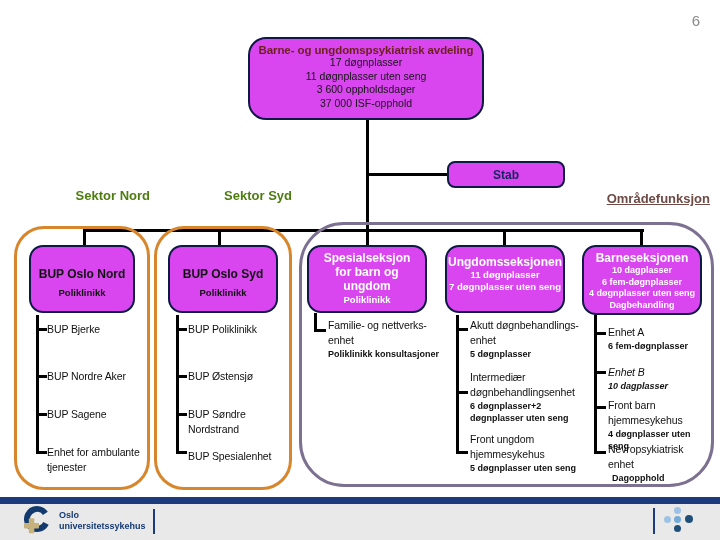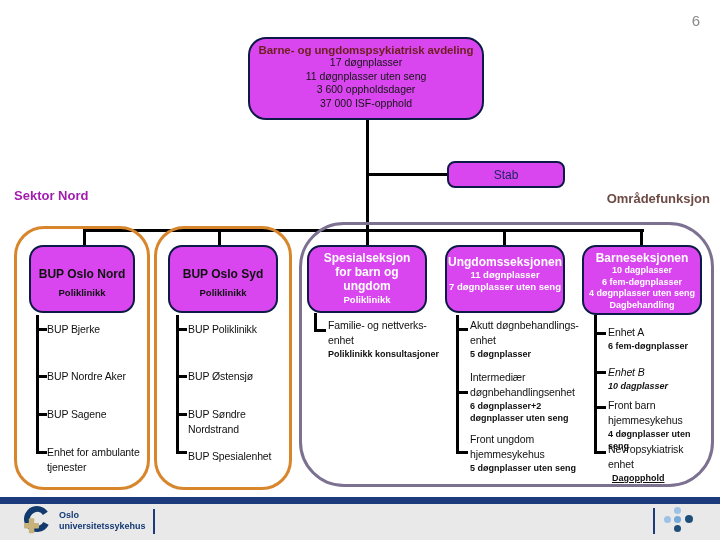--- a/index.html
+++ b/index.html
@@ -11,39 +11,39 @@
   .page-num{right:20px;top:12px;font-size:15px;color:#8a8a8a;}
 
   
   .bluebox{background:#d946ef;border:2px solid #0d1a45;border-radius:14px;
            box-sizing:border-box;text-align:center;color:#101010;}
   .main-box{left:248px;top:37px;width:236px;height:83px;border-radius:18px;padding-top:5px;}
   .main-title{font-weight:bold;font-size:11.5px;color:#6d1f1f;white-space:nowrap;letter-spacing:-0.1px;}
   .main-stat{font-size:10.5px;color:#141414;line-height:13.5px;}
   .stab-box{left:447px;top:161px;width:118px;height:27px;border-radius:8px;
             display:flex;align-items:center;justify-content:center;
-            font-weight:normal;font-size:12px;color:#16245e;}
+            font-weight:bold;font-size:12px;color:#16245e;}
   .b-nord{left:29px;top:245px;width:106px;height:68px;}
   .b-syd{left:168px;top:245px;width:110px;height:68px;}
   .b-spes{left:307px;top:245px;width:120px;height:68px;color:#fff;}
   .b-ung{left:445px;top:245px;width:120px;height:68px;color:#fff;}
   .b-barn{left:582px;top:245px;width:120px;height:70px;color:#fff;}
   .node-title{font-weight:bold;font-size:12px;line-height:14px;padding-top:20px;}
   .node-title.tall{padding-top:4px;}
   .node-sub{font-weight:bold;font-size:9.5px;margin-top:6px;}
   .node-stat{font-weight:600;font-size:9.5px;line-height:12px;}
   .node-stat.sm{font-size:9px;line-height:11.5px;}
   .b-barn .node-title{padding-top:4px;}
   .b-ung .node-title{padding-top:8px;}
 
   
-  .sec-head{font-weight:bold;font-size:13px;color:#a21caf;text-align:left;}
+  .sec-head{font-weight:bold;font-size:13px;color:#4d7c0f;text-align:right;}
   .h-nord{left:14px;top:188px;width:136px;}
   .h-syd{left:154px;top:188px;width:138px;}
-  .h-omr{left:560px;top:191px;width:150px;text-align:right;color:#6e4a45;}
+  .h-omr{left:560px;top:191px;width:150px;text-align:right;color:#6e4a45;text-decoration:underline;}
 
   
   .cont{box-sizing:border-box;background:transparent;}
   .c-nord{left:14px;top:226px;width:136px;height:264px;border:3px solid #d8862c;border-radius:30px;}
   .c-syd{left:154px;top:226px;width:138px;height:264px;border:3px solid #d8862c;border-radius:30px;}
   .c-omr{left:299px;top:222px;width:415px;height:265px;border:3px solid #7c7191;border-radius:45px;}
 
   
   .ln{background:#000;}
 
@@ -77,20 +77,21 @@
     <div class="main-title">Barne- og ungdomspsykiatrisk avdeling</div>
     <div class="main-stat">17 døgnplasser</div>
     <div class="main-stat">11 døgnplasser uten seng</div>
     <div class="main-stat">3 600 oppholdsdager</div>
     <div class="main-stat">37 000 ISF-opphold</div>
   </div>
 
   <div class="abs bluebox stab-box">Stab</div>
 
   <div class="abs sec-head h-nord">Sektor Nord</div>
+  <div class="abs sec-head h-syd">Sektor Syd</div>
   <div class="abs sec-head h-omr">Områdefunksjon</div>
 
   <div class="abs cont c-nord"></div>
   <div class="abs cont c-syd"></div>
   <div class="abs cont c-omr"></div>
 
   <div class="abs bluebox b-nord">
     <div class="node-title">BUP  Oslo Nord</div>
     <div class="node-sub">Poliklinikk</div>
   </div>
@@ -192,21 +193,21 @@
   <div class="abs" style="left:608px;top:365px;width:102px;font-style:italic;">
     <div class="item-label">Enhet B</div>
     <div class="item-stat">10 dagplasser</div>
     </div>
   <div class="abs" style="left:608px;top:398px;width:102px;">
     <div class="item-label">Front barn hjemmesykehus</div>
     <div class="item-stat">4 døgnplasser uten seng</div>
     </div>
   <div class="abs" style="left:608px;top:442px;width:102px;">
     <div class="item-label">Nevropsykiatrisk enhet</div>
-    <div class="item-stat" style="padding-left:4px;text-decoration:underline;">Dagopphold</div>
+    <div class="item-stat" style="padding-left:4px;">Dagopphold</div>
     </div>
 
   <div class="abs foot-bar"></div>
   <div class="abs foot-area"></div>
 
   <svg class="abs" style="left:20px;top:505px;" width="34" height="34" viewBox="0 0 34 34">
     <circle cx="17" cy="14" r="10" fill="none" stroke="#123a6e" stroke-width="6" stroke-dasharray="52 11" stroke-dashoffset="-8" transform="rotate(-20 17 14)"></circle>
     <rect x="4" y="18" width="15" height="5.5" rx="1" fill="#c8b27c"></rect>
     <rect x="8.8" y="13.2" width="5.5" height="15" rx="1" fill="#c8b27c"></rect>
   </svg>

